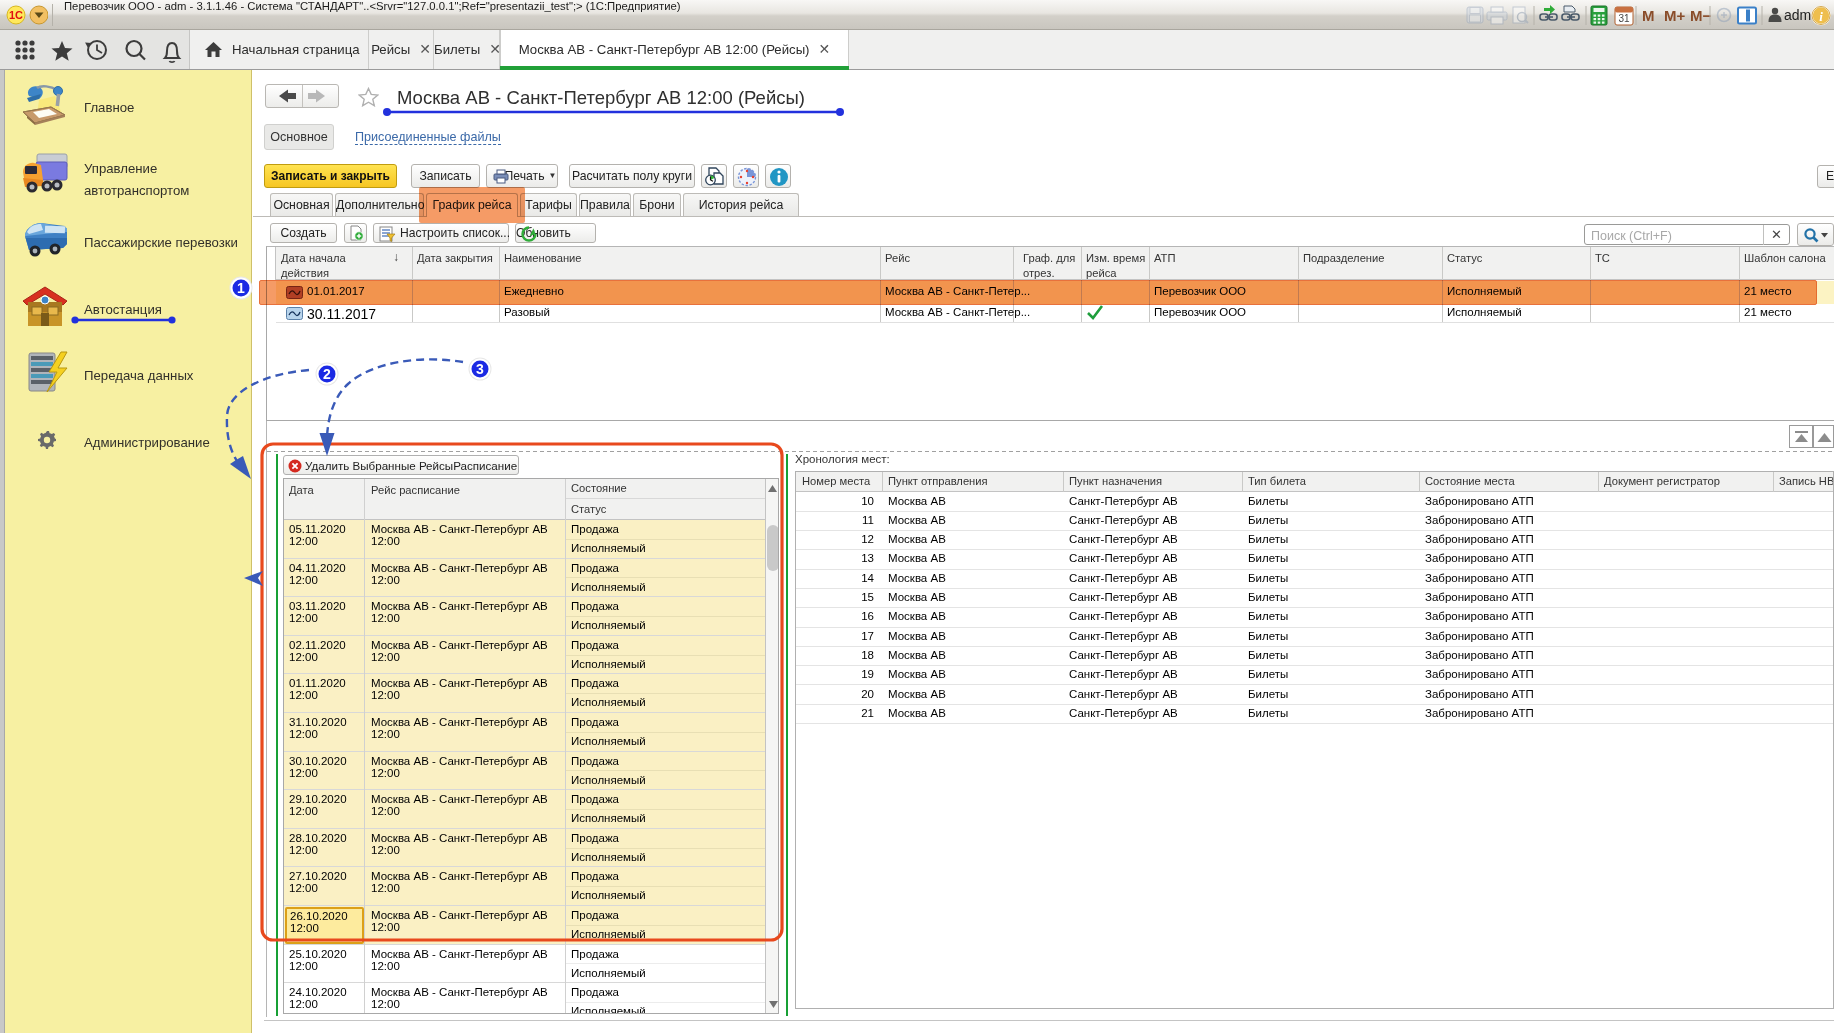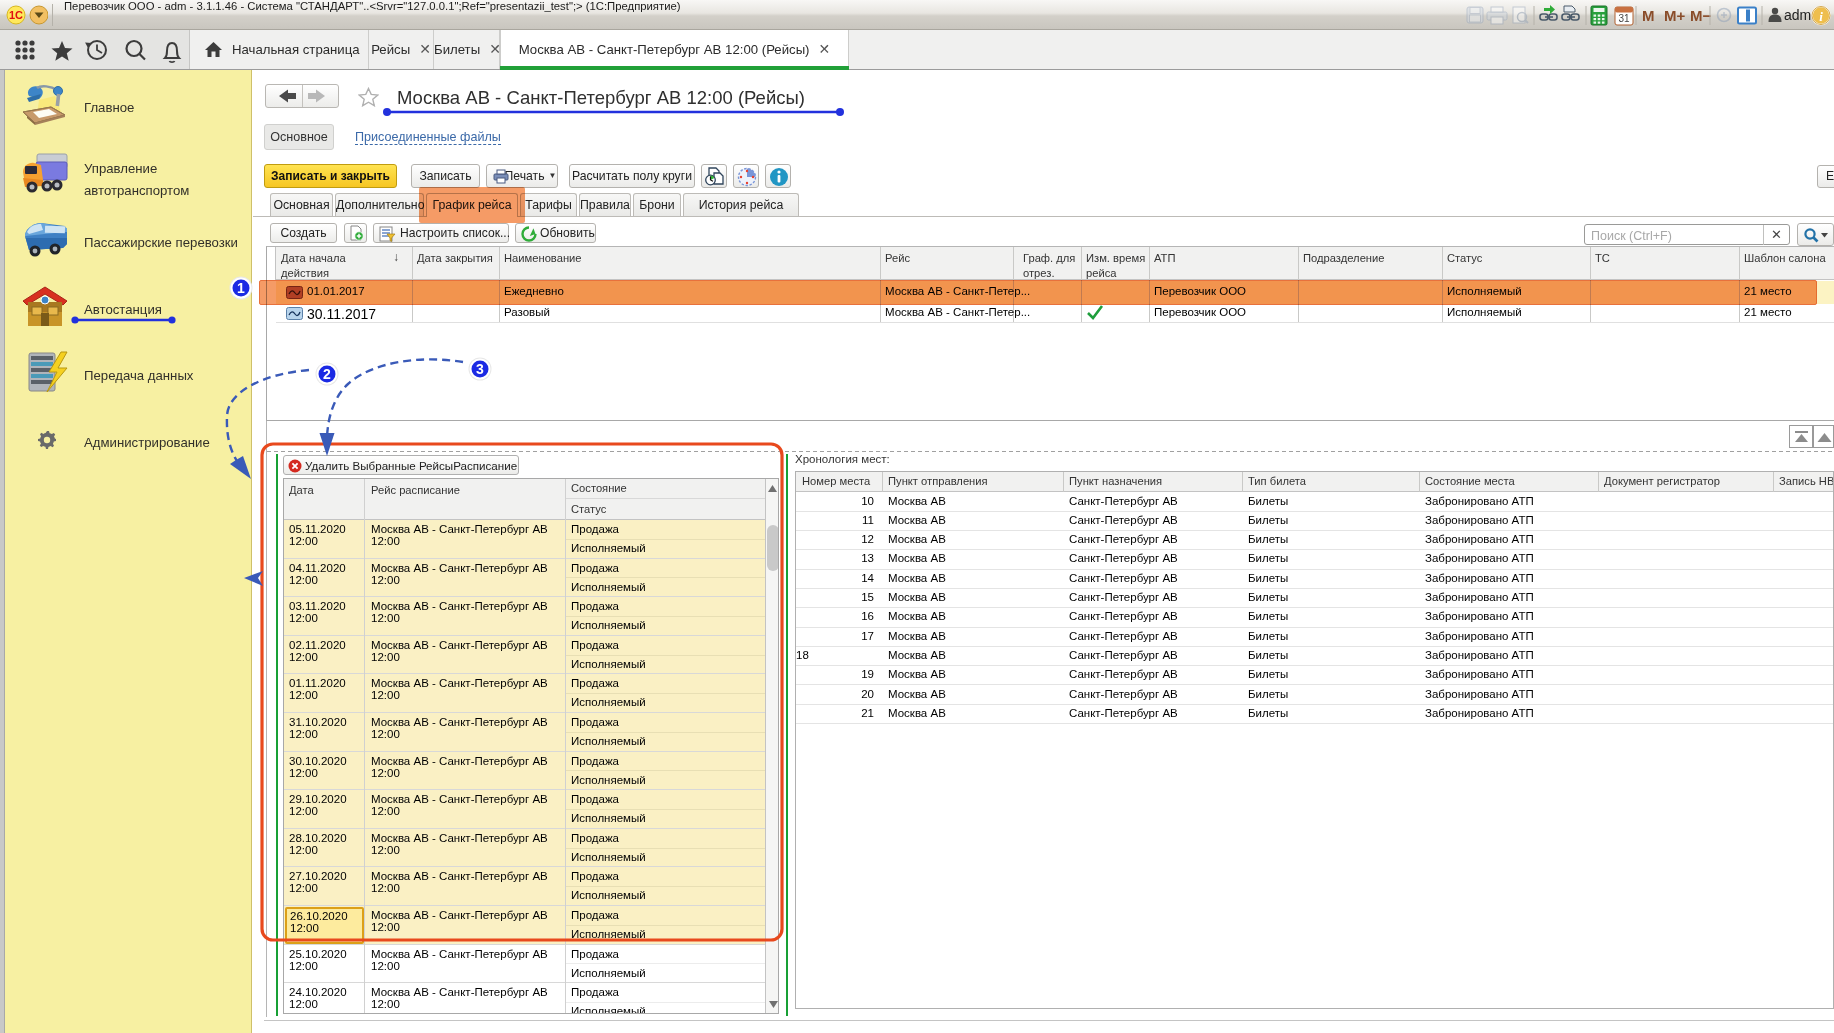--- a/index.html
+++ b/index.html
@@ -335,21 +335,21 @@
     <line x1="3" y1="10" x2="11" y2="10" stroke="#5a80c0" stroke-width="1.4"></line>
     <path d="M8 8 L16 8 L12.5 12 L12.5 15.5 L11 14.5 L11 12 Z" fill="#f0c030" stroke="#a88010" stroke-width="0.7"></path>
   </svg>
   <span style="margin-left:26px">Настроить список...</span>
 </div>
 <div class="abs lbtn" style="left:515px;top:223px;width:81px;text-align:left">
   <svg style="position:absolute;left:5px;top:2px" width="16" height="16" viewBox="0 0 16 16">
     <path d="M8 1.5 A6.5 6.5 0 1 0 14.5 8" fill="none" stroke="#2fac39" stroke-width="2.4"></path>
     <path d="M14.5 2 L14.5 8 L8.5 8 Z" fill="#2fac39" transform="rotate(-20 14.5 8)"></path>
   </svg>
-  <span style="margin-left:24px">Обновить</span>
+  <span style="">Обновить</span>
 </div>
 
 <div class="abs" style="left:266px;top:246px;width:1568px;height:175px;border-left:1px solid #a8a8a8;border-top:1px solid #b5b5b5;border-bottom:1px solid #a8a8a8"></div>
 <div class="abs" style="left:275px;top:247px;width:1559px;height:33px;background:#f1f1f0;border-bottom:1px solid #c3c3c3;border-left:1px solid #c3c3c3"></div>
 <div class="abs" style="left:276px;top:281px;width:1558px;height:23px;background:#fcf3c3"></div>
 <div class="abs hdrcell" style="left:281px;top:251px">Дата начала<br>действия</div>
 <div class="abs" style="left:393px;top:250px;color:#444;font-size:12px">↓</div>
 <div class="abs hdrcell" style="left:417px;top:251px">Дата закрытия</div>
 <div class="abs hdrcell" style="left:504px;top:251px">Наименование</div>
 <div class="abs hdrcell" style="left:885px;top:251px">Рейс</div>
@@ -596,21 +596,21 @@
 <div style="position:absolute;left:273px;top:138.3px;font-size:11.5px;color:#000">Санкт-Петербург АВ</div>
 <div style="position:absolute;left:452px;top:138.3px;font-size:11.5px;color:#000">Билеты</div>
 <div style="position:absolute;left:629px;top:138.3px;font-size:11.5px;color:#000">Забронировано АТП</div>
 <div style="position:absolute;left:0;top:155.6px;width:1039px;height:19.3px;border-bottom:1px solid #e4e4e4"></div>
 <div style="position:absolute;left:0;top:157.6px;width:78px;text-align:right;font-size:11.5px;color:#000">17</div>
 <div style="position:absolute;left:92px;top:157.6px;font-size:11.5px;color:#000">Москва АВ</div>
 <div style="position:absolute;left:273px;top:157.6px;font-size:11.5px;color:#000">Санкт-Петербург АВ</div>
 <div style="position:absolute;left:452px;top:157.6px;font-size:11.5px;color:#000">Билеты</div>
 <div style="position:absolute;left:629px;top:157.6px;font-size:11.5px;color:#000">Забронировано АТП</div>
 <div style="position:absolute;left:0;top:174.9px;width:1039px;height:19.3px;border-bottom:1px solid #e4e4e4"></div>
-<div style="position:absolute;left:0;top:176.9px;width:78px;font-size:11.5px;color:#000">18</div>
+<div style="position:absolute;left:0;top:176.9px;width:78px;text-align:right;font-size:11.5px;color:#000">18</div>
 <div style="position:absolute;left:92px;top:176.9px;font-size:11.5px;color:#000">Москва АВ</div>
 <div style="position:absolute;left:273px;top:176.9px;font-size:11.5px;color:#000">Санкт-Петербург АВ</div>
 <div style="position:absolute;left:452px;top:176.9px;font-size:11.5px;color:#000">Билеты</div>
 <div style="position:absolute;left:629px;top:176.9px;font-size:11.5px;color:#000">Забронировано АТП</div>
 <div style="position:absolute;left:0;top:194.2px;width:1039px;height:19.3px;border-bottom:1px solid #e4e4e4"></div>
 <div style="position:absolute;left:0;top:196.2px;width:78px;text-align:right;font-size:11.5px;color:#000">19</div>
 <div style="position:absolute;left:92px;top:196.2px;font-size:11.5px;color:#000">Москва АВ</div>
 <div style="position:absolute;left:273px;top:196.2px;font-size:11.5px;color:#000">Санкт-Петербург АВ</div>
 <div style="position:absolute;left:452px;top:196.2px;font-size:11.5px;color:#000">Билеты</div>
 <div style="position:absolute;left:629px;top:196.2px;font-size:11.5px;color:#000">Забронировано АТП</div>

